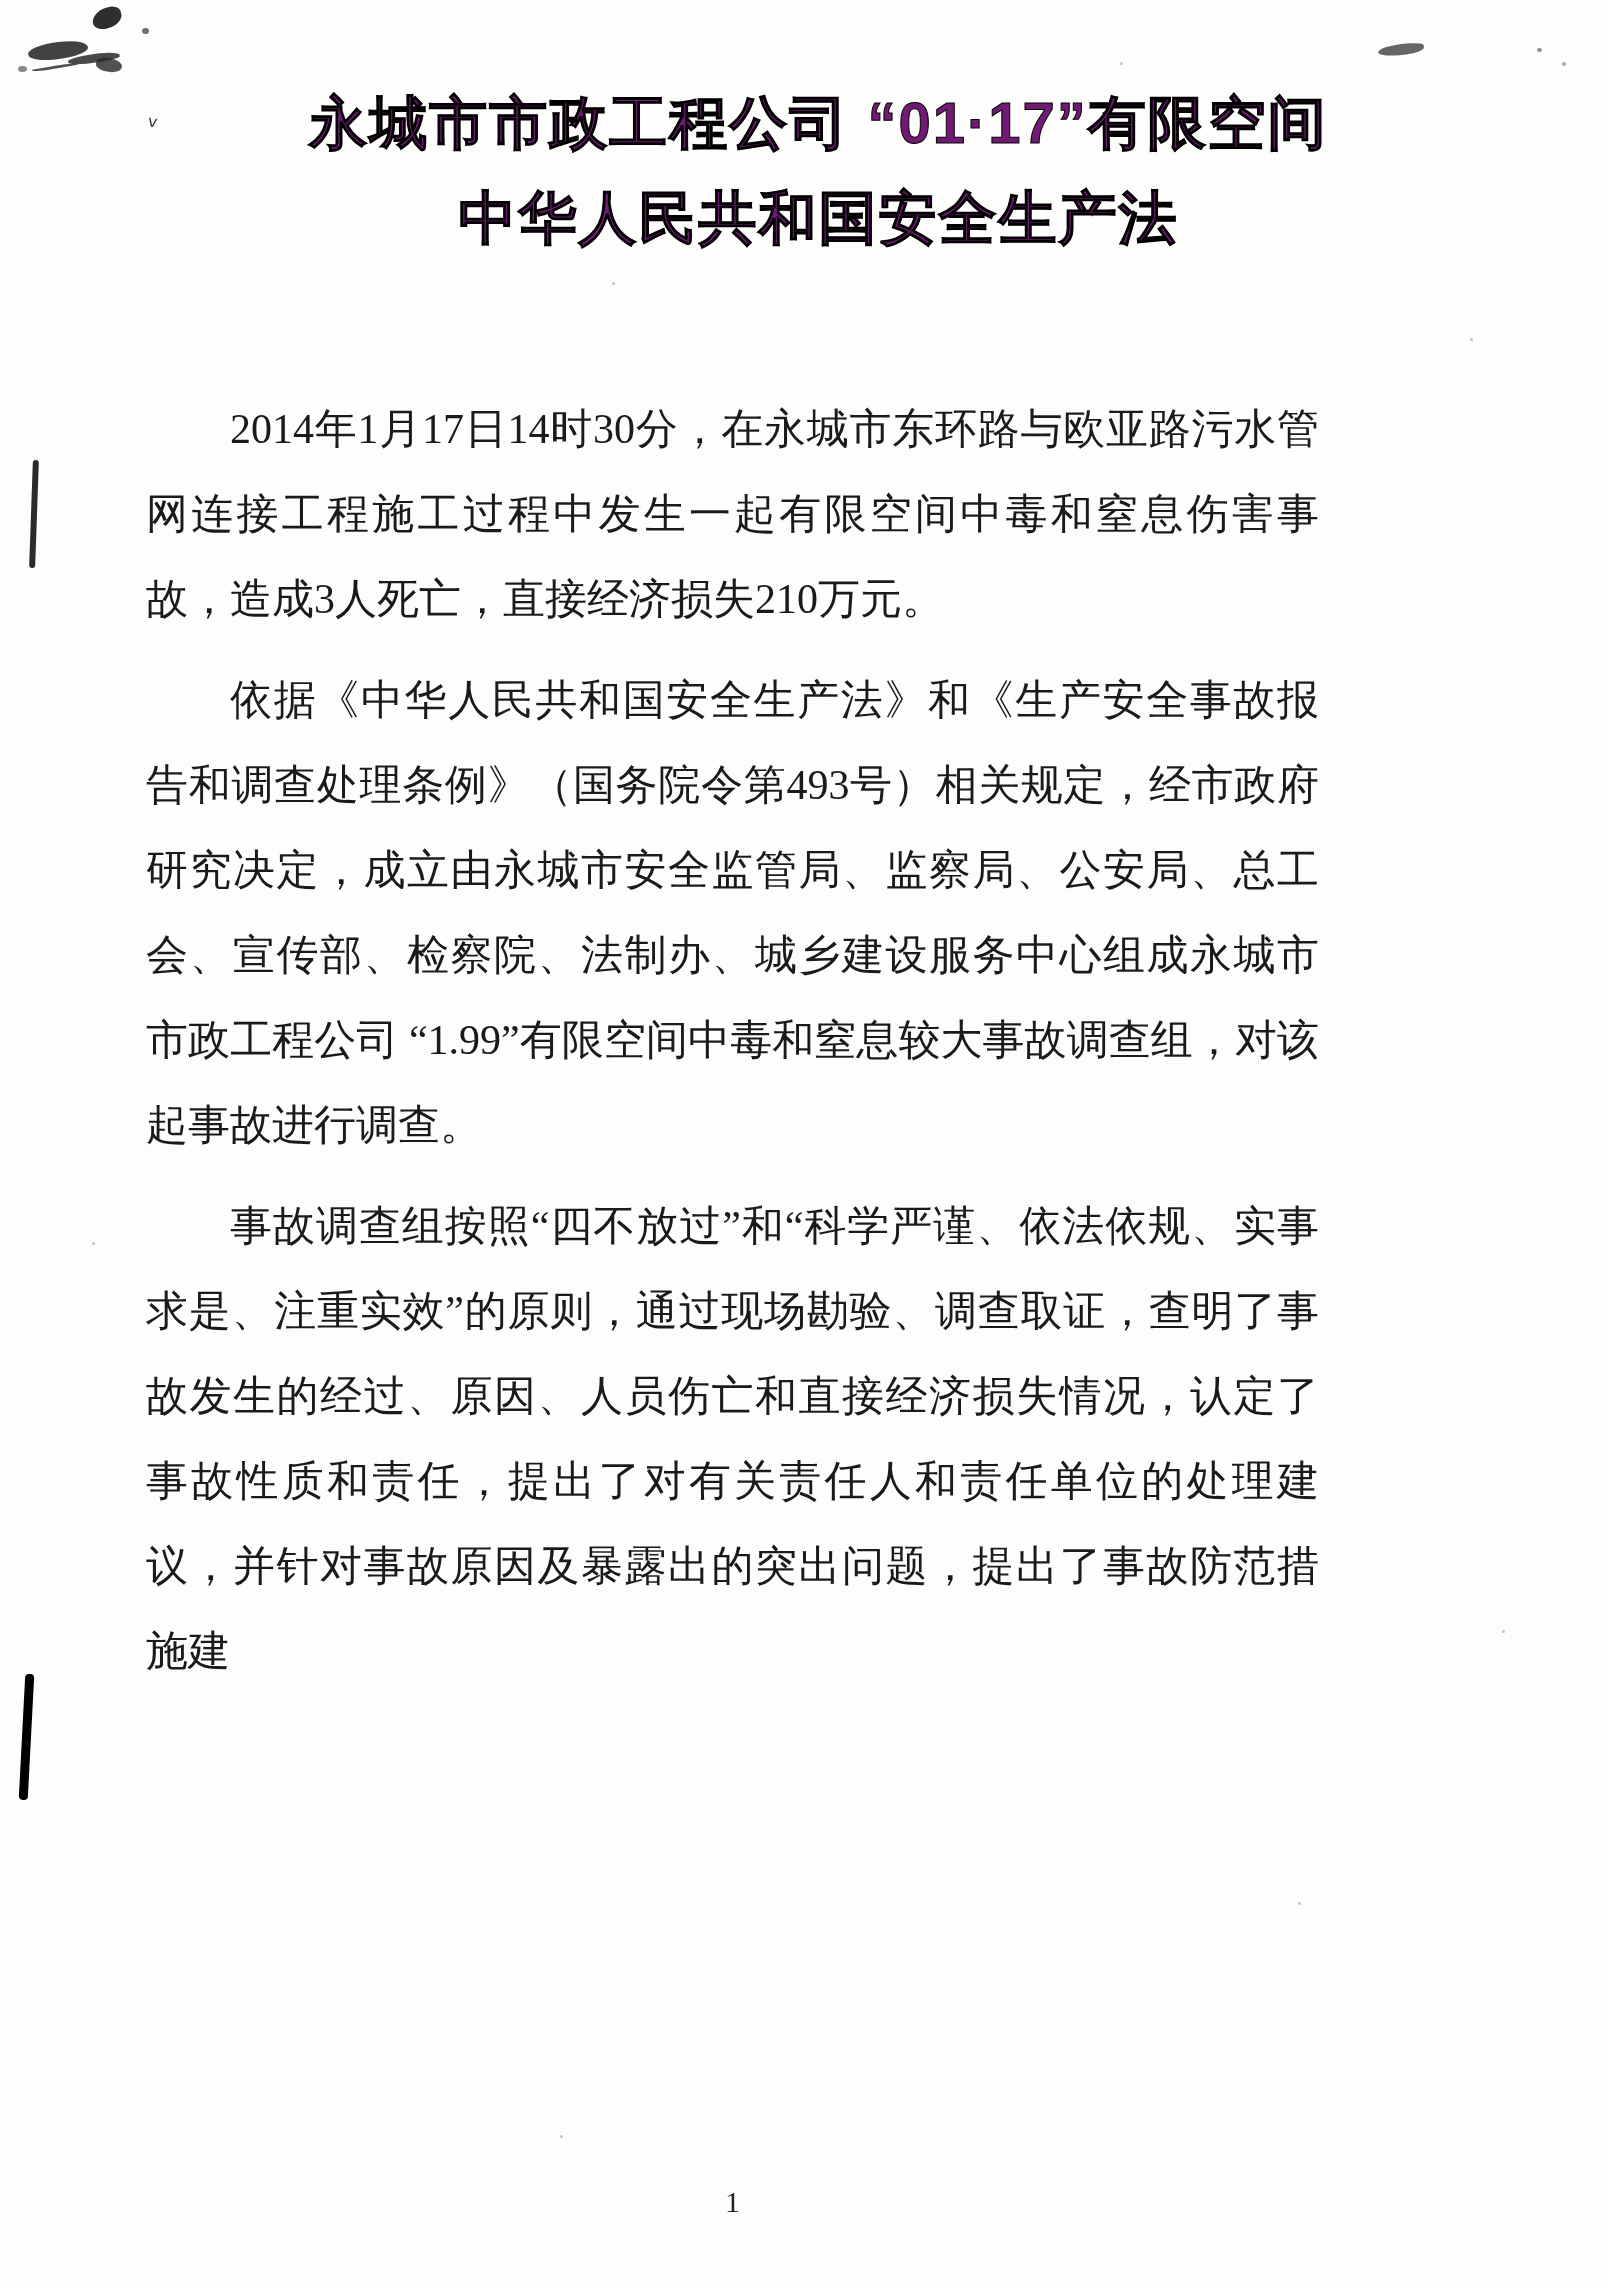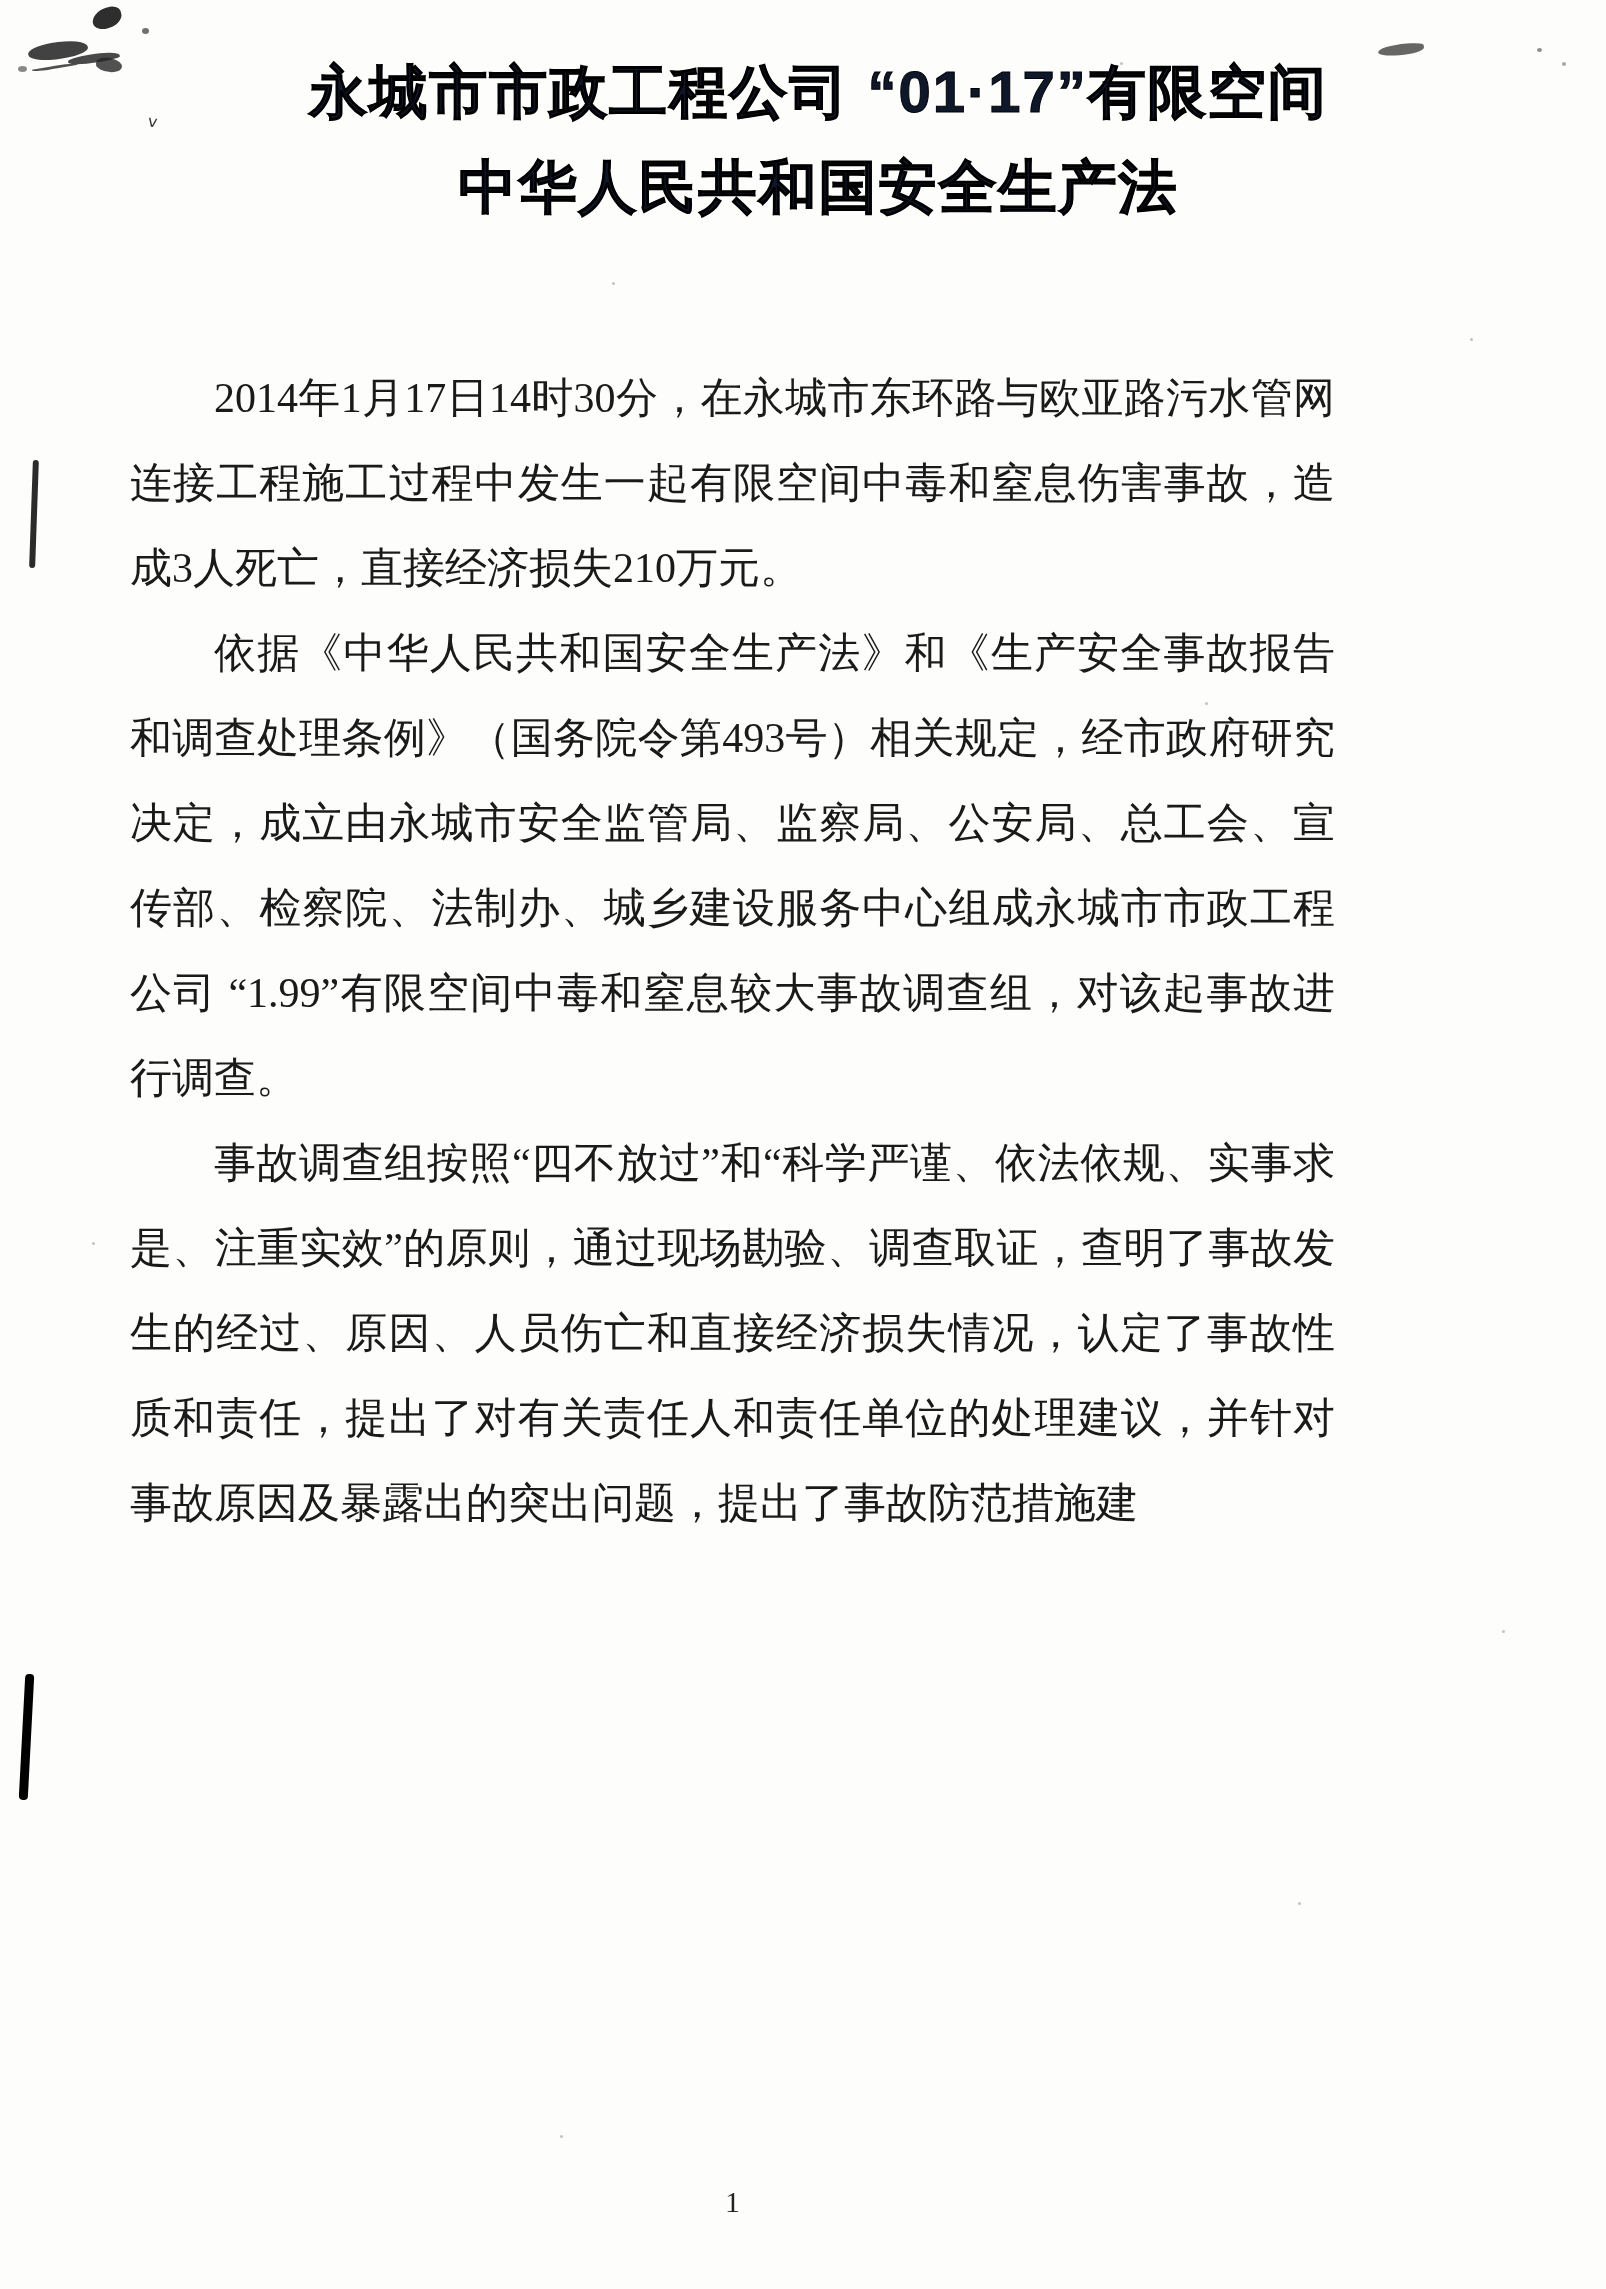--- a/index.html
+++ b/index.html
@@ -7,45 +7,45 @@
     position: relative;
     width: 1606px;
     height: 2289px;
     margin: 0 auto;
     background: #fdfdfc;
     overflow: hidden;
     color: #111;
   }
   
   .title-block {
-    padding-top: 44px;
+    padding-top: 75px;
     text-align: center;
     font-family: "Liberation Sans", "DejaVu Sans", sans-serif;
     font-weight: bold;
     font-size: 58px;
     line-height: 95px;
-    color: #0f172a;
+    color: #701a75;
     letter-spacing: 2px;
     margin-left: 31px;
     -webkit-text-stroke: 1px #000;
   }
   
   .content {
     margin-left: 130px;
     width: 1205px;
     margin-top: 122px;
     font-family: "Liberation Serif", "DejaVu Serif", serif;
     font-size: 42px;
     line-height: 85px;
     text-align: justify;
     text-justify: inter-ideograph;
     color: #1a1a1a;
   }
   .content p {
-    margin: 0;
+    margin: 16px;
     text-indent: 2em;
   }
   
   .page-number {
     position: absolute;
     left: 130px;
     width: 1205px;
     bottom: 70px;
     text-align: center;
     font-family: "Liberation Serif", "DejaVu Serif", serif;

